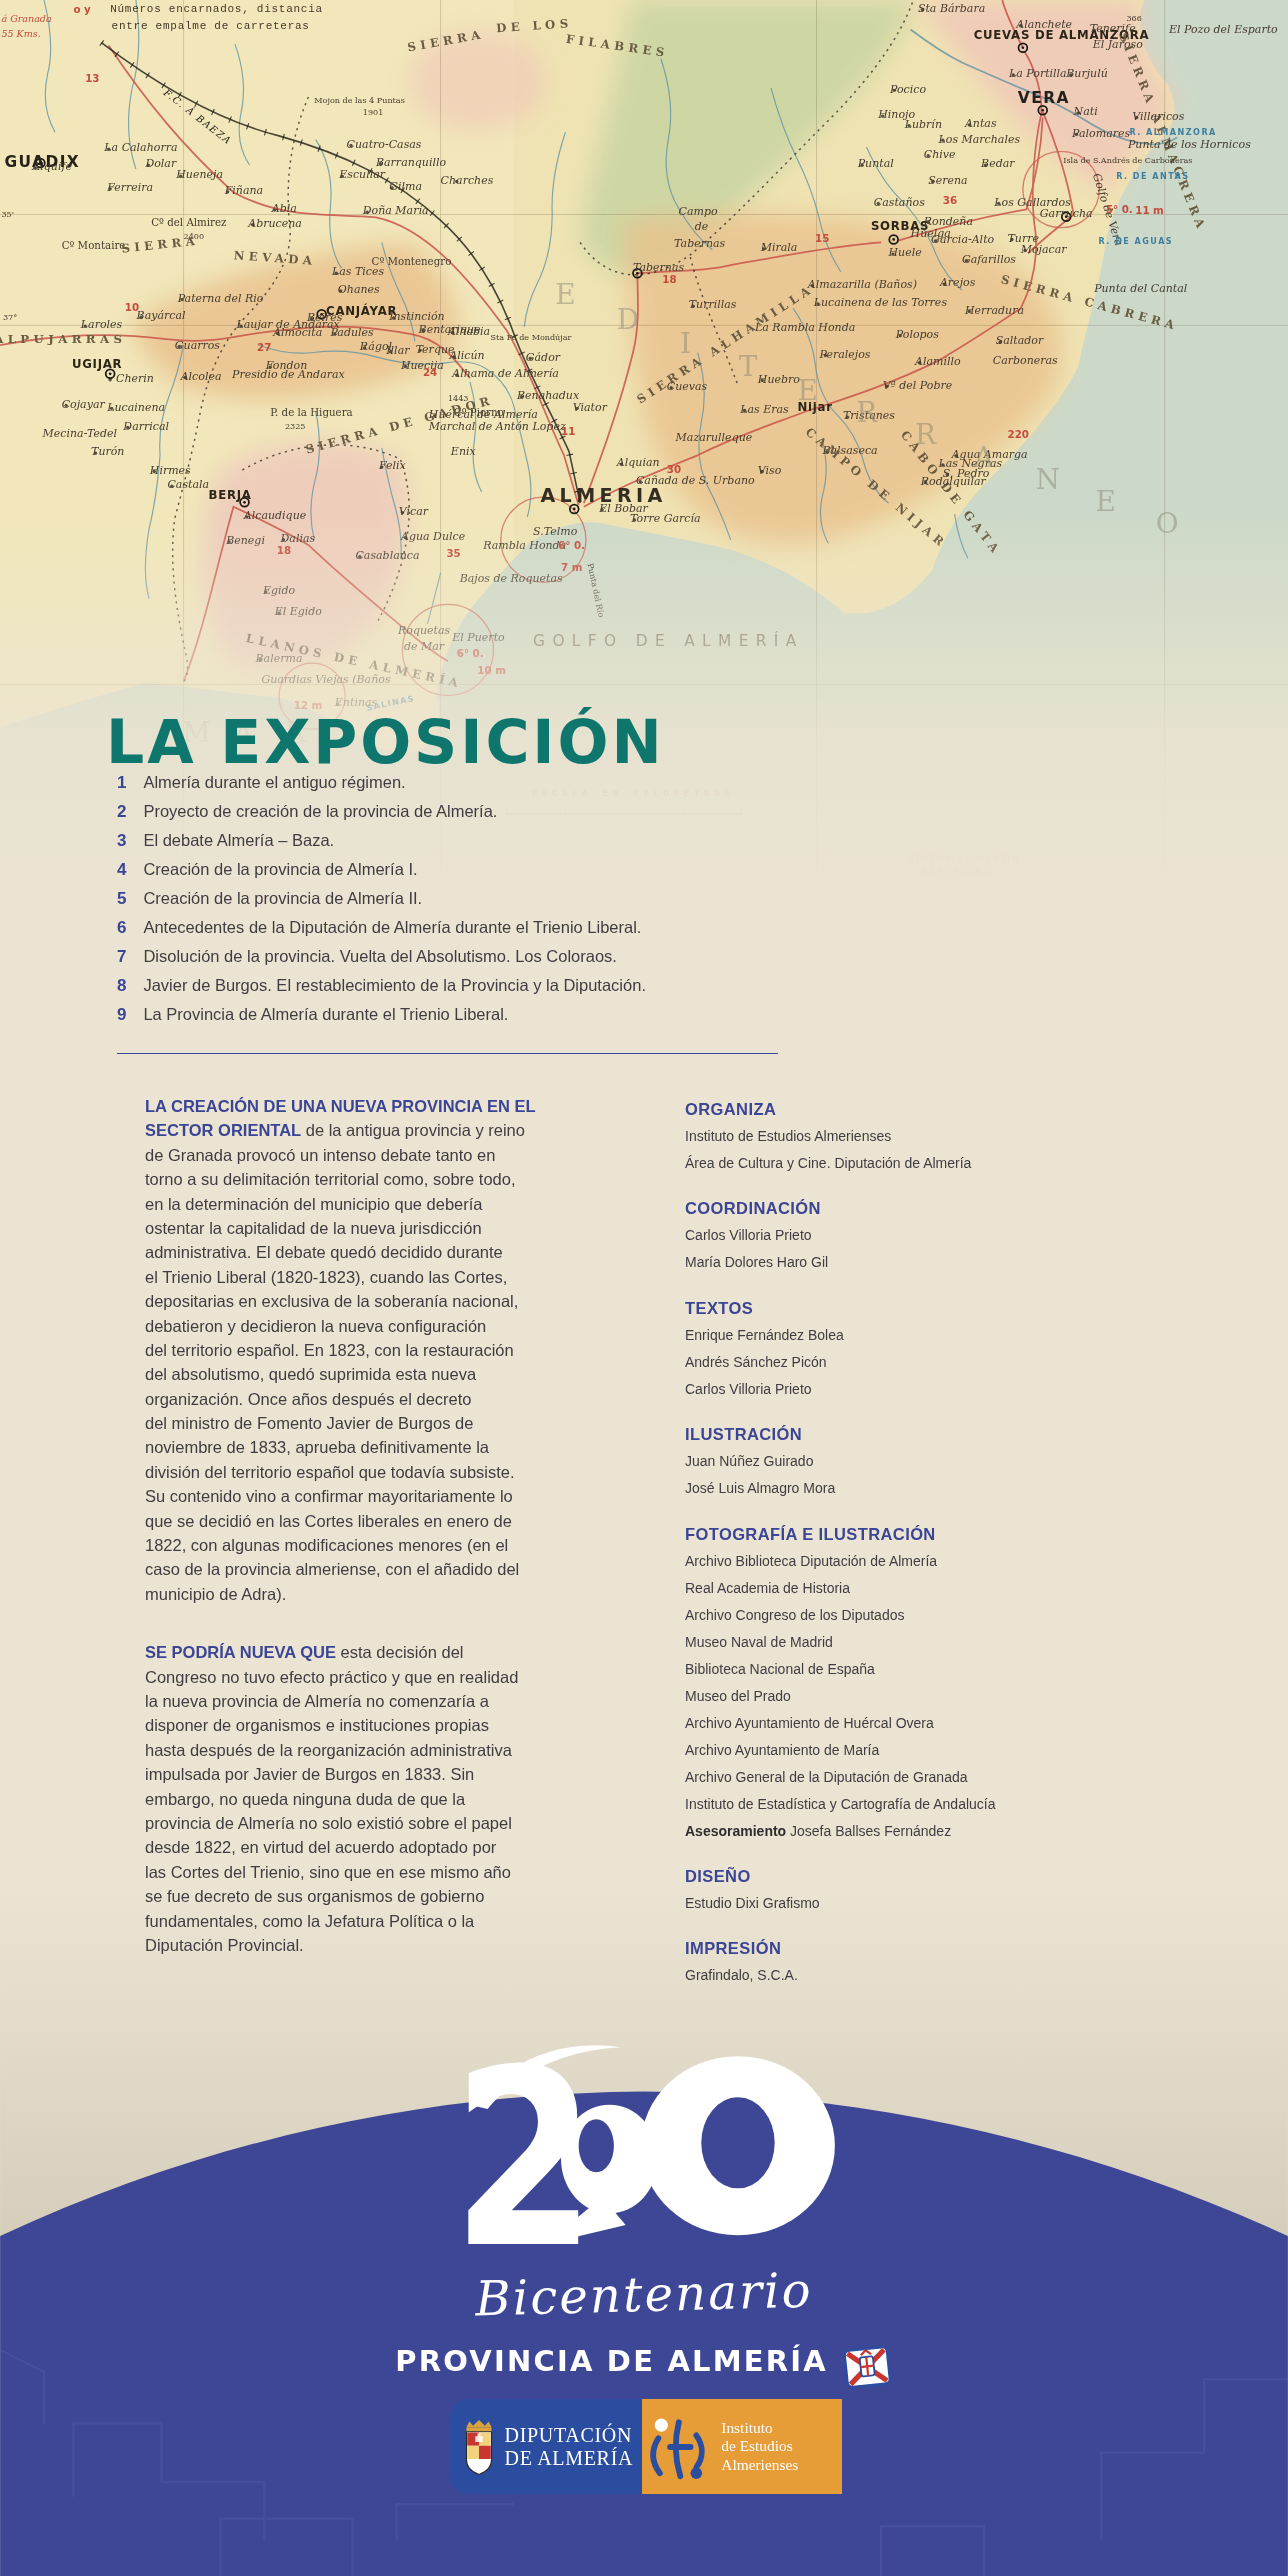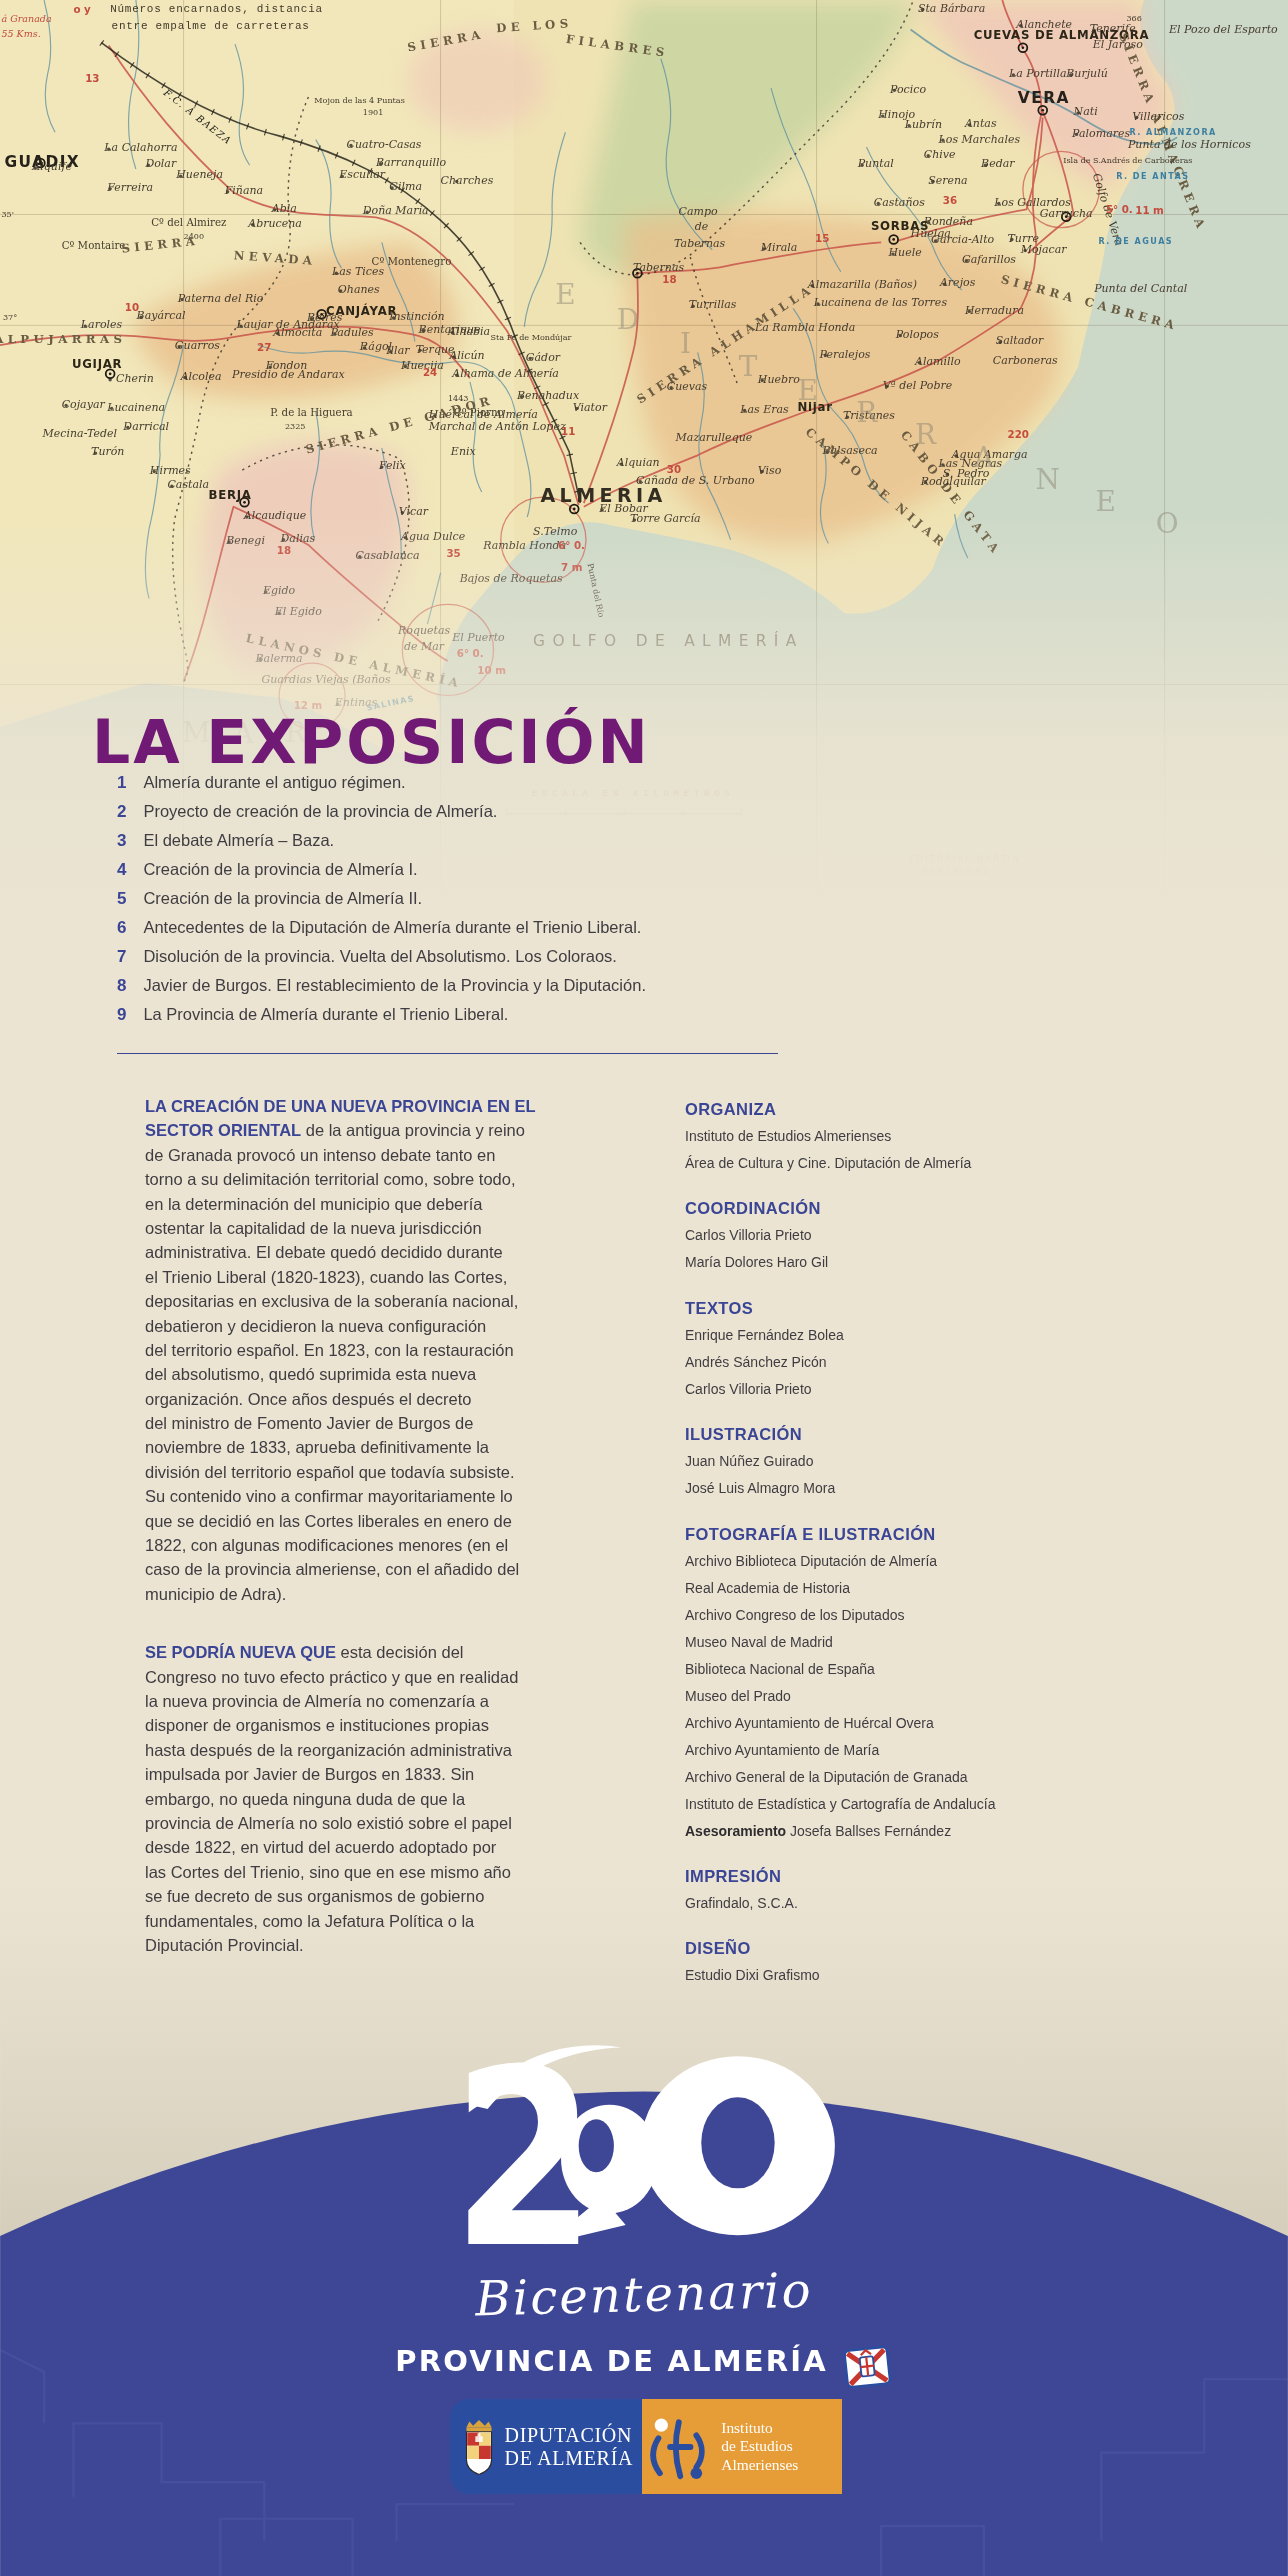--- a/index.html
+++ b/index.html
@@ -19,22 +19,22 @@
   .ml-s{font:21px "DejaVu Sans",sans-serif;fill:#76725f;letter-spacing:10px;}
   .ml-v{font:bold 11px "DejaVu Sans",sans-serif;fill:#3d7fa0;letter-spacing:2px;}
   .ml-d{font:bold 14px "DejaVu Sans",sans-serif;fill:#c44c3e;}
   .ml-i{font:italic 13px "DejaVu Serif",serif;fill:#c44c3e;}
   .ml-g{font:15px "Liberation Mono",monospace;fill:#43392a;letter-spacing:1px;}
   .ml-l{font:italic 13px "DejaVu Serif",serif;fill:#1d1a14;letter-spacing:2px;}
   .ml-f{font:38px "DejaVu Serif",serif;fill:#8d8875;opacity:.5;letter-spacing:2px;}
   .ml-sc{font:bold 13px "Liberation Mono",monospace;fill:#b08a63;letter-spacing:6px;opacity:.8;}
   .ml-ed{font:11px "DejaVu Sans",sans-serif;fill:#8b8472;letter-spacing:3px;opacity:.85;}
   
-  .title{position:absolute;left:92px;top:667px;font-family:"DejaVu Sans",sans-serif;
-         font-weight:800;font-size:60px;letter-spacing:2.9px;color:#701a75;z-index:2;}
+  .title{position:absolute;left:106px;top:667px;font-family:"DejaVu Sans",sans-serif;
+         font-weight:800;font-size:60px;letter-spacing:2.9px;color:#0f766e;z-index:2;}
   .toc{position:absolute;left:117px;top:768px;z-index:2;}
   .toc-row{display:flex;height:29px;align-items:center;font-size:16.5px;color:#3f3d42;}
   .toc-num{width:26.4px;color:#3b4596;font-weight:bold;font-size:17px;}
   .divider{position:absolute;left:117px;top:1053px;width:661px;height:0;
            border-top:1.8px solid #3b4596;z-index:2;}
   .colL{position:absolute;left:145px;top:1094px;width:470px;z-index:2;}
   .colL .pline{height:24.4px;line-height:24.4px;font-size:16.5px;color:#3f3d42;white-space:nowrap;}
   .colL .pgap{height:34px;}
   .blead{color:#3b4596;font-weight:bold;}
   .colR{position:absolute;left:685px;top:1096px;width:455px;z-index:2;}
@@ -632,26 +632,26 @@
         <div class="cred-line">Museo Naval de Madrid</div>
         <div class="cred-line">Biblioteca Nacional de España</div>
         <div class="cred-line">Museo del Prado</div>
         <div class="cred-line">Archivo Ayuntamiento de Huércal Overa</div>
         <div class="cred-line">Archivo Ayuntamiento de María</div>
         <div class="cred-line">Archivo General de la Diputación de Granada</div>
         <div class="cred-line">Instituto de Estadística y Cartografía de Andalucía</div>
         <div class="cred-line"><span class="cred-bold">Asesoramiento</span> Josefa Ballses Fernández</div>
       </div>
       <div class="cred-sec">
+        <div class="cred-h">DISEÑO</div>
+        <div class="cred-line">Estudio Dixi Grafismo</div>
+      </div>
+      <div class="cred-sec">
         <div class="cred-h">IMPRESIÓN</div>
         <div class="cred-line">Grafindalo, S.C.A.</div>
-      </div>
-      <div class="cred-sec">
-        <div class="cred-h">DISEÑO</div>
-        <div class="cred-line">Estudio Dixi Grafismo</div>
       </div>
     </div>
 
 <svg class="layer z1" width="1288" height="696" viewBox="0 2560 1754 948" style="top:1880px">
   <defs>
     <linearGradient id="duskfade" x1="0" y1="0" x2="0" y2="1">
       <stop offset="0" stop-color="#c9c2b0" stop-opacity="0"></stop>
       <stop offset="1" stop-color="#c2bba8" stop-opacity="0.55"></stop>
     </linearGradient>
   </defs>

